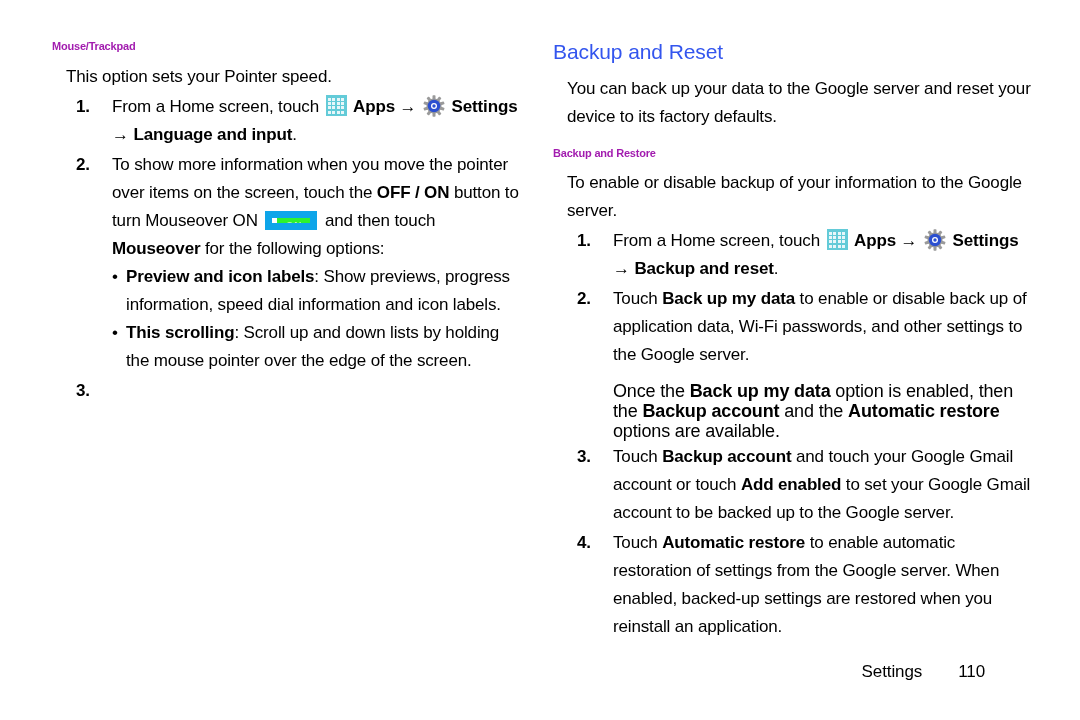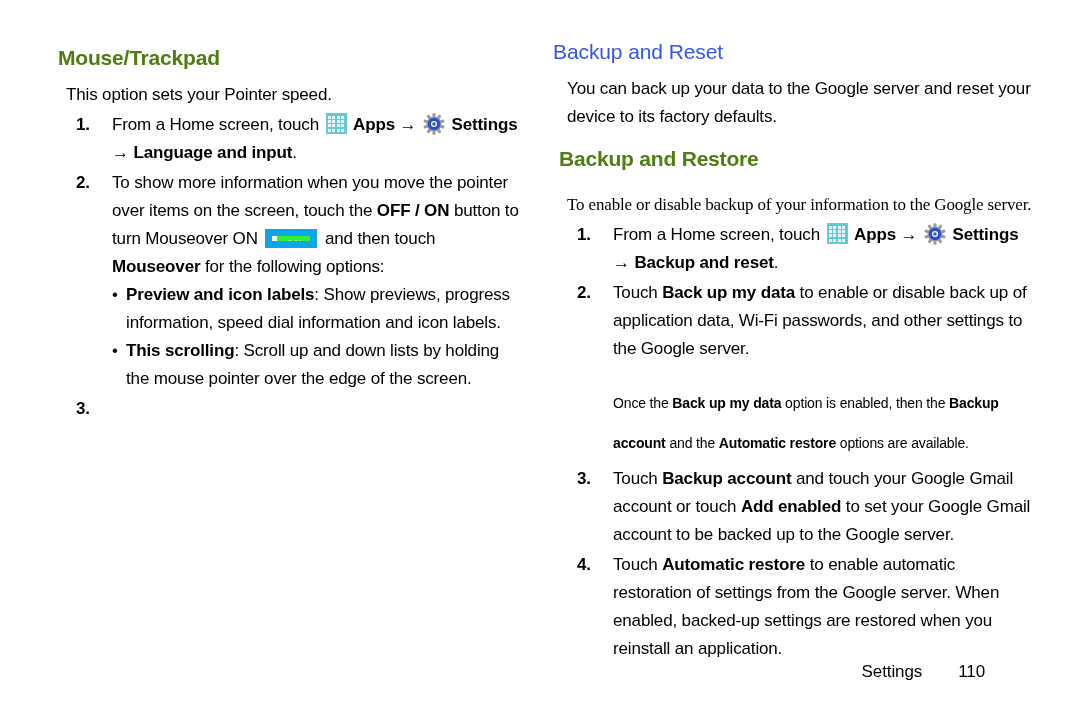--- a/index.html
+++ b/index.html
@@ -26,25 +26,25 @@
     position: absolute;
     top: 0;
     width: 480px;
     height: 720px;
   }
   .col-left  { left: 40px; }
   .col-right { left: 545px; }
 
   
   .h-section {
-    color: #4d7c0f;
+    color: #a21caf;
     font-weight: bold;
-    font-size: 21px;
+    font-size: 11px;
     letter-spacing: -0.2px;
-    margin: 6px;
+    margin: 0;
     padding: 0;
   }
   .h-main {
     color: #3355ee;
     font-weight: normal;
     font-size: 21px;
     letter-spacing: -0.1px;
     margin: 0;
     padding: 0;
   }
@@ -69,25 +69,25 @@
     margin-top: 2px;
   }
   .olist > li > .num {
     position: absolute;
     left: 24px;
     top: 0;
     font-weight: bold;
     font-size: 17px;
   }
   .cont {
-    font-size: 14px;
-    line-height: 40px;
+    font-size: 18px;
+    line-height: 20px;
     letter-spacing: -0.15px;
     padding-left: 60px;
-    margin-top: 20px;
+    margin-top: 12px;
   }
 
   
   .blist { margin: 0; padding: 0; list-style: none; }
   .blist > li {
     position: relative;
     padding-left: 14px;
     font-size: 17px;
     line-height: 28px;
     letter-spacing: -0.15px;
@@ -224,21 +224,21 @@
 
   <div class="col col-right">
 
     <div style="position:absolute; top:40px; left:8px; width:480px;">
       <div class="h-main">Backup and Reset</div>
 
       <div class="para" style="margin-top:11px; margin-left:14px;">You can back up your data to the Google server and reset your device to its factory defaults.</div>
 
       <div class="h-section" style="margin-top:16px;">Backup and Restore</div>
 
-      <div class="para" style="margin-top:20px; margin-left:14px;font-family:Liberation Serif, serif;">To enable or disable backup of your information to the Google server.</div>
+      <div class="para" style="margin-top:10px; margin-left:14px;">To enable or disable backup of your information to the Google server.</div>
 
       <ol class="olist" id="right-steps">
           <li><span class="num">1.</span><span>From a Home screen, touch  <span class="icon-apps"><i style="left: 2.5px; top: 2.5px;"></i><i style="left: 6.9px; top: 2.5px;"></i><i style="left: 11.3px; top: 2.5px;"></i><i style="left: 15.7px; top: 2.5px;"></i><i style="left: 2.5px; top: 6.9px;"></i><i style="left: 6.9px; top: 6.9px;"></i><i style="left: 11.3px; top: 6.9px;"></i><i style="left: 15.7px; top: 6.9px;"></i><i style="left: 2.5px; top: 11.3px;"></i><i style="left: 6.9px; top: 11.3px;"></i><i style="left: 11.3px; top: 11.3px;"></i><i style="left: 15.7px; top: 11.3px;"></i><i style="left: 2.5px; top: 15.7px;"></i><i style="left: 6.9px; top: 15.7px;"></i><i style="left: 11.3px; top: 15.7px;"></i><i style="left: 15.7px; top: 15.7px;"></i></span> <b>Apps</b><span class="arrow"> → </span> <span class="icon-gear"><svg viewBox="0 0 44 44" width="22" height="22">
                   <g>
                     <rect x="19" y="0.5" width="6" height="10" rx="1.5" fill="#9a9a9a" transform="rotate(0 22 22)"></rect>
                     <rect x="19" y="0.5" width="6" height="10" rx="1.5" fill="#9a9a9a" transform="rotate(36 22 22)"></rect>
                     <rect x="19" y="0.5" width="6" height="10" rx="1.5" fill="#9a9a9a" transform="rotate(72 22 22)"></rect>
                     <rect x="19" y="0.5" width="6" height="10" rx="1.5" fill="#9a9a9a" transform="rotate(108 22 22)"></rect>
                     <rect x="19" y="0.5" width="6" height="10" rx="1.5" fill="#9a9a9a" transform="rotate(144 22 22)"></rect>
                     <rect x="19" y="0.5" width="6" height="10" rx="1.5" fill="#9a9a9a" transform="rotate(180 22 22)"></rect>

